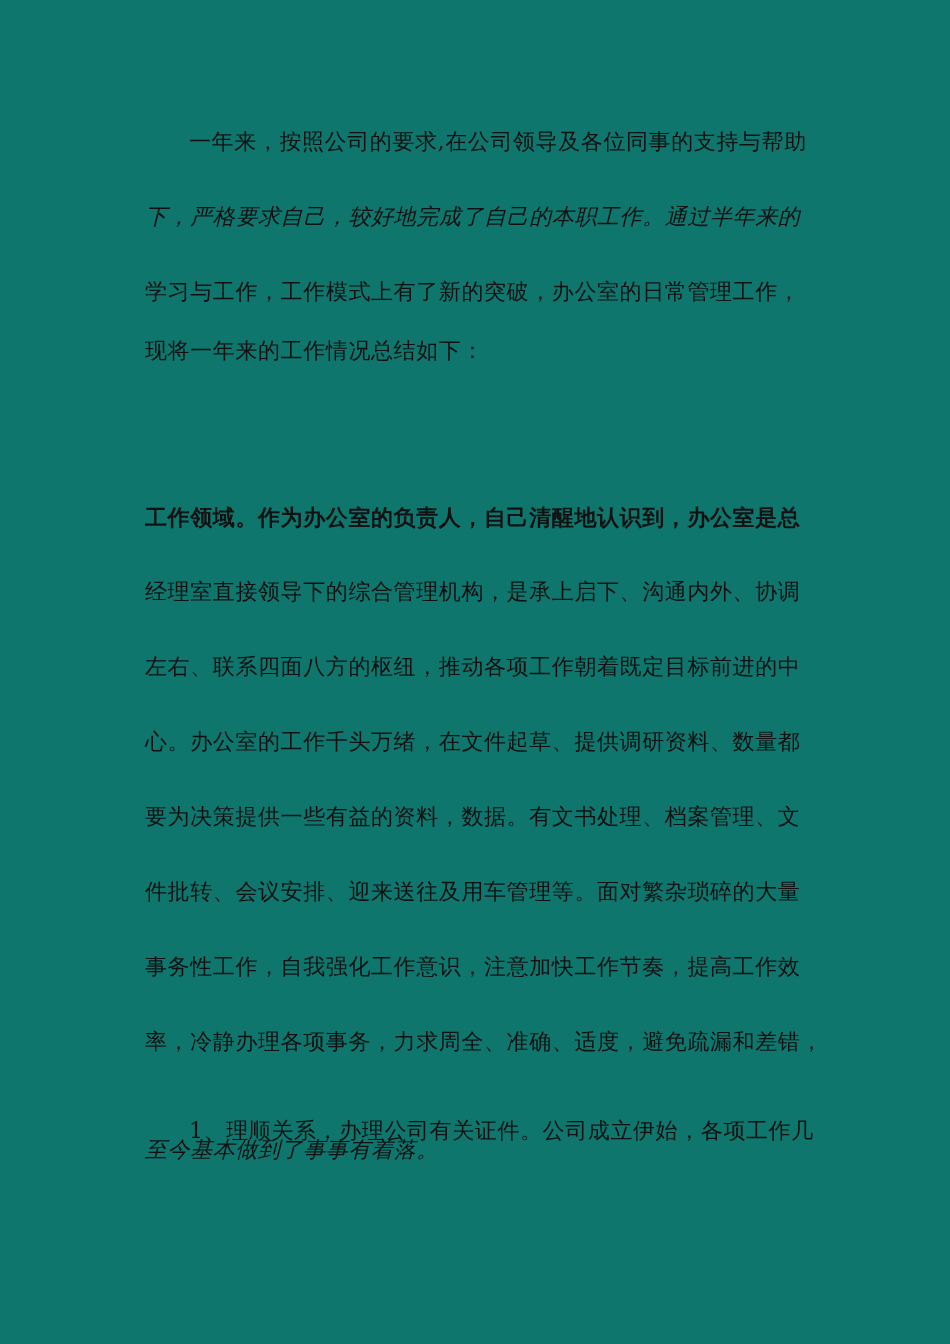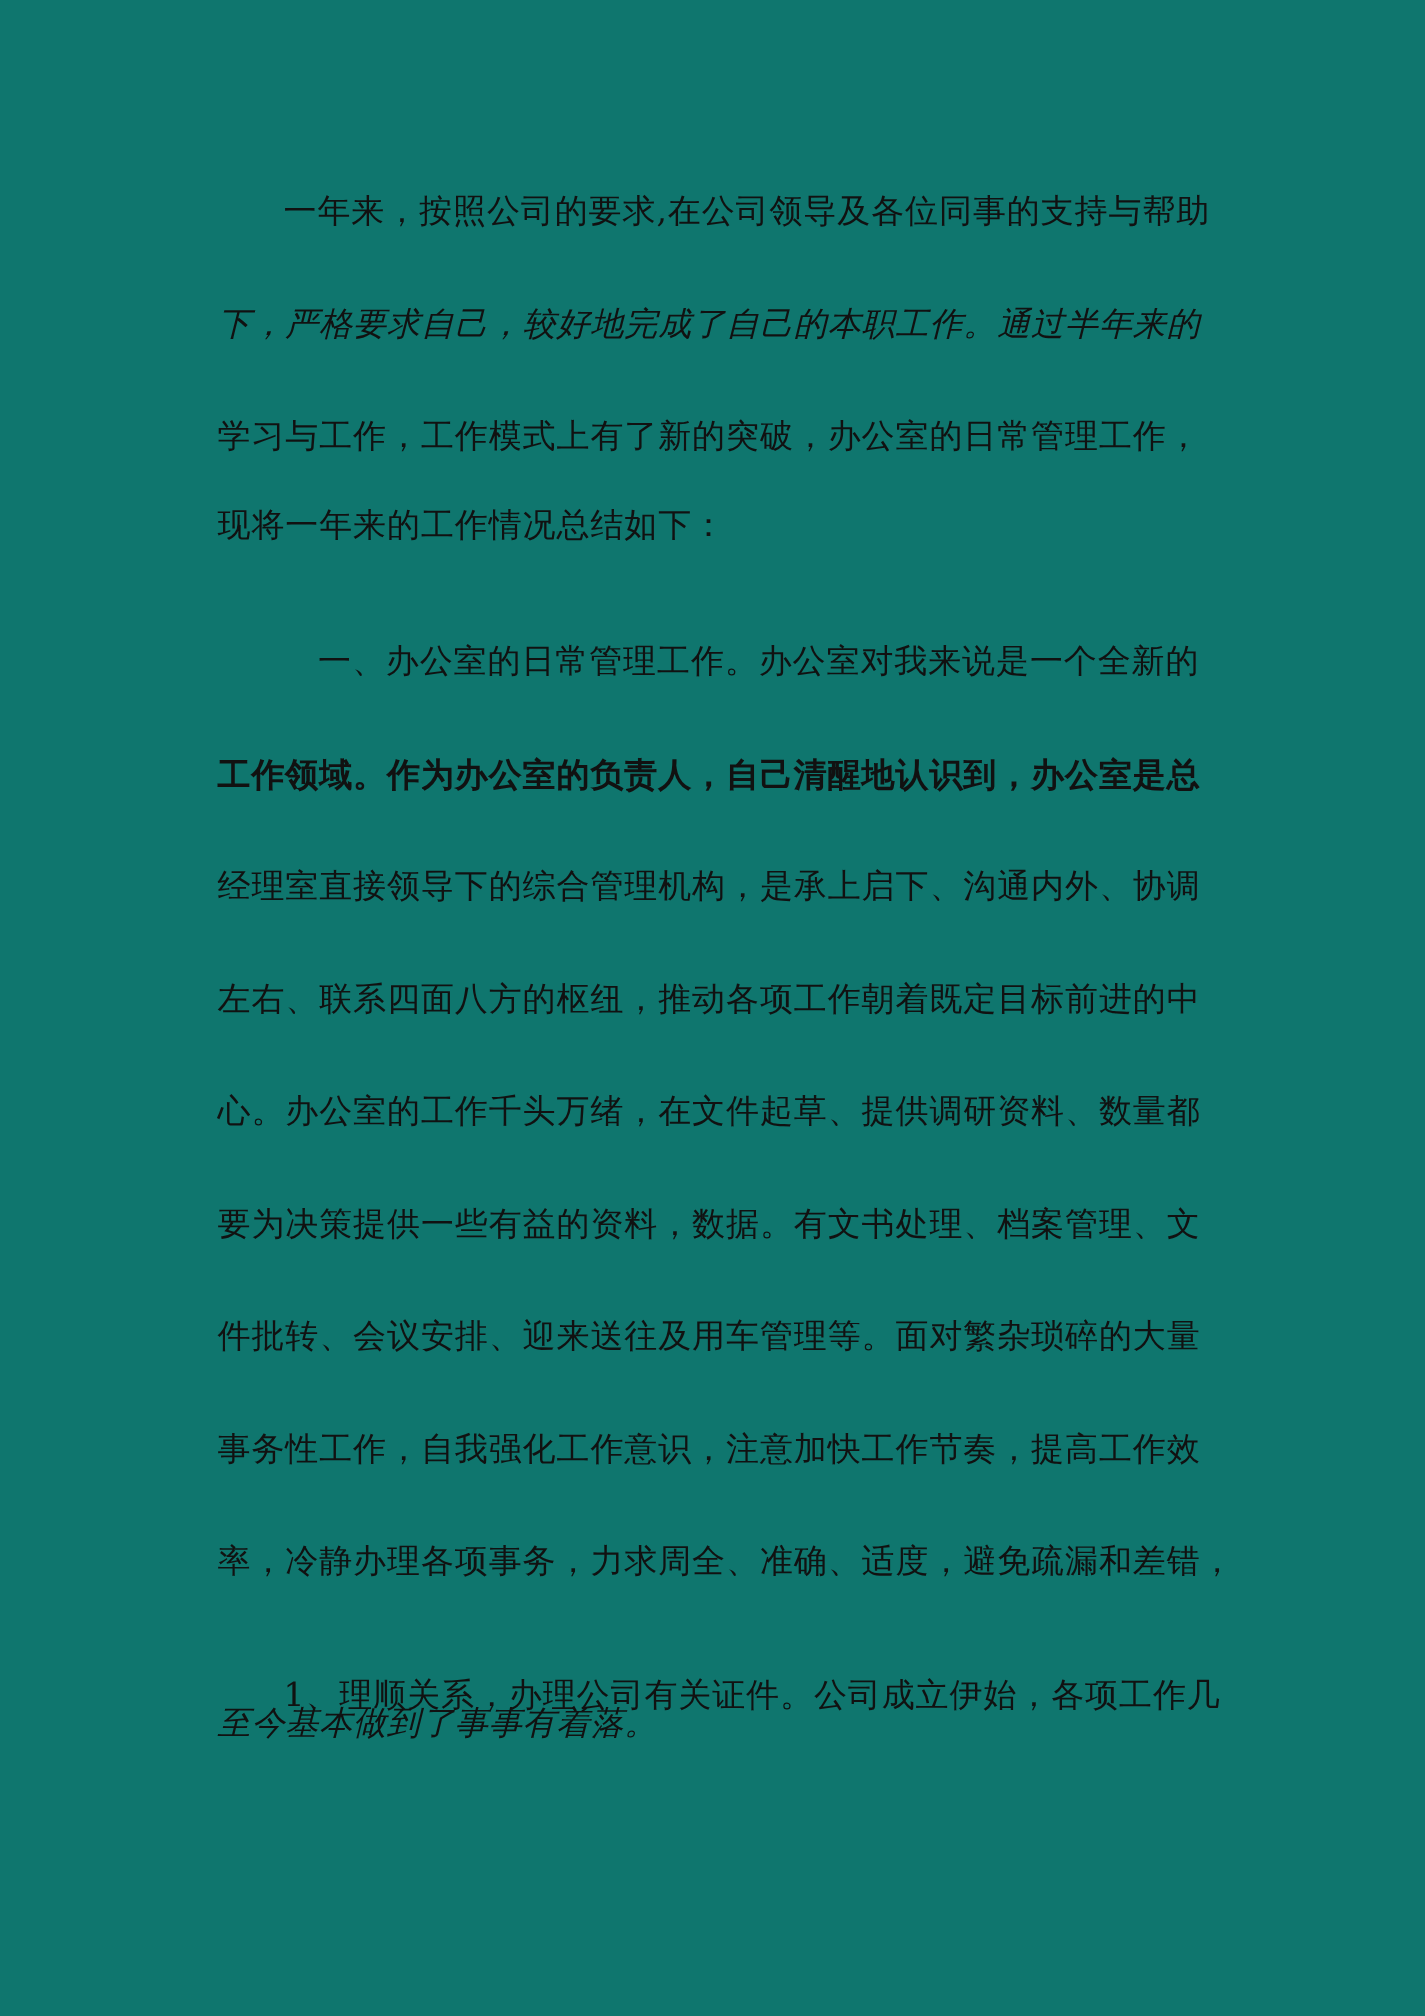--- a/index.html
+++ b/index.html
@@ -10,21 +10,20 @@
             letter-spacing: 0.6px; }
   </style>
 </head>
 <body>
 
 <div class="page">
   <div class="line" style="top:127px; left:189px;">一年来，按照公司的要求,在公司领导及各位同事的支持与帮助</div>
   <div class="line" style="top:202px;font-style:italic;">下，严格要求自己，较好地完成了自己的本职工作。通过半年来的</div>
   <div class="line" style="top:277px;">学习与工作，工作模式上有了新的突破，办公室的日常管理工作，</div>
   <div class="line" style="top:336px;">现将一年来的工作情况总结如下：</div>
-  <div class="line" style="top:427px; left:212px;">一、办公室的日常管理工作。办公室对我来说是一个全新的</div>
   <div class="line" style="top:502px;font-weight:bold;">工作领域。作为办公室的负责人，自己清醒地认识到，办公室是总</div>
   <div class="line" style="top:577px;">经理室直接领导下的综合管理机构，是承上启下、沟通内外、协调</div>
   <div class="line" style="top:652px;">左右、联系四面八方的枢纽，推动各项工作朝着既定目标前进的中</div>
   <div class="line" style="top:727px;">心。办公室的工作千头万绪，在文件起草、提供调研资料、数量都</div>
   <div class="line" style="top:802px;">要为决策提供一些有益的资料，数据。有文书处理、档案管理、文</div>
   <div class="line" style="top:952px;">事务性工作，自我强化工作意识，注意加快工作节奏，提高工作效</div>
   <div class="line" style="top:877px;">件批转、会议安排、迎来送往及用车管理等。面对繁杂琐碎的大量</div>
   <div class="line" style="top:1027px;">率，冷静办理各项事务，力求周全、准确、适度，避免疏漏和差错，</div>
   <div class="line" style="top:1135px;font-style:italic;">至今基本做到了事事有着落。</div>
   <div class="line" style="top:1116px; left:189px;">1、理顺关系，办理公司有关证件。公司成立伊始，各项工作几</div>

